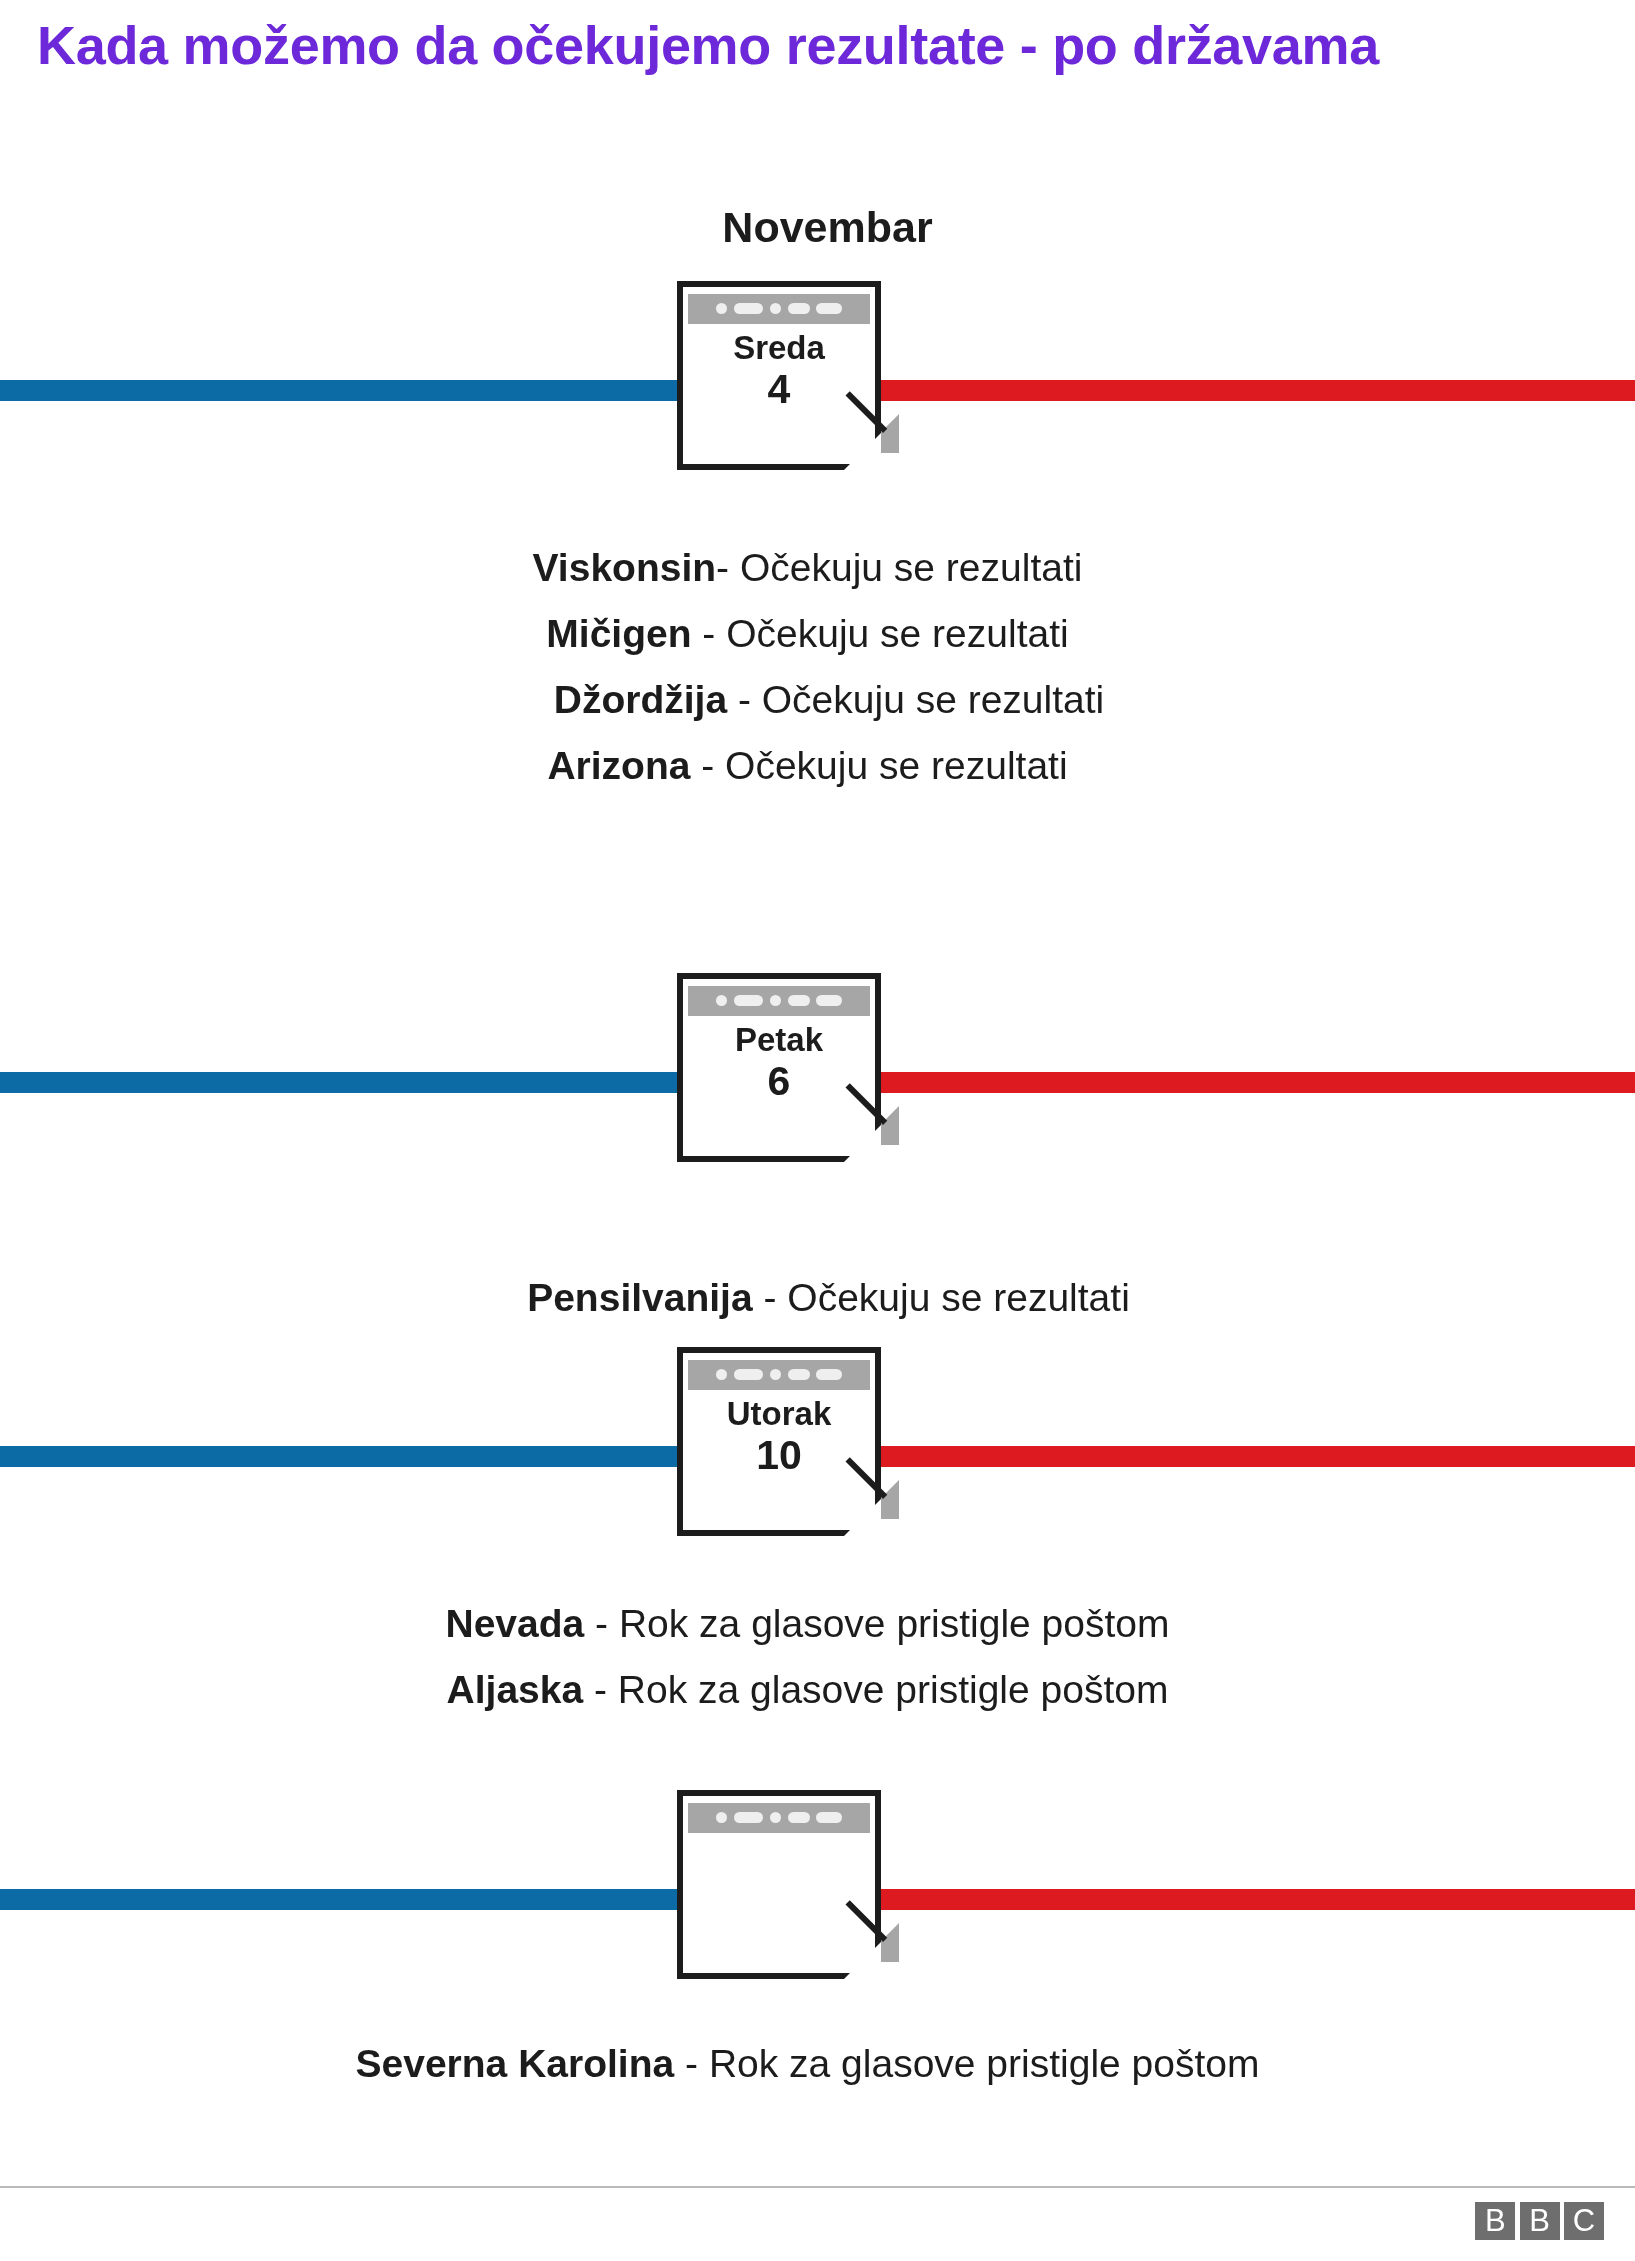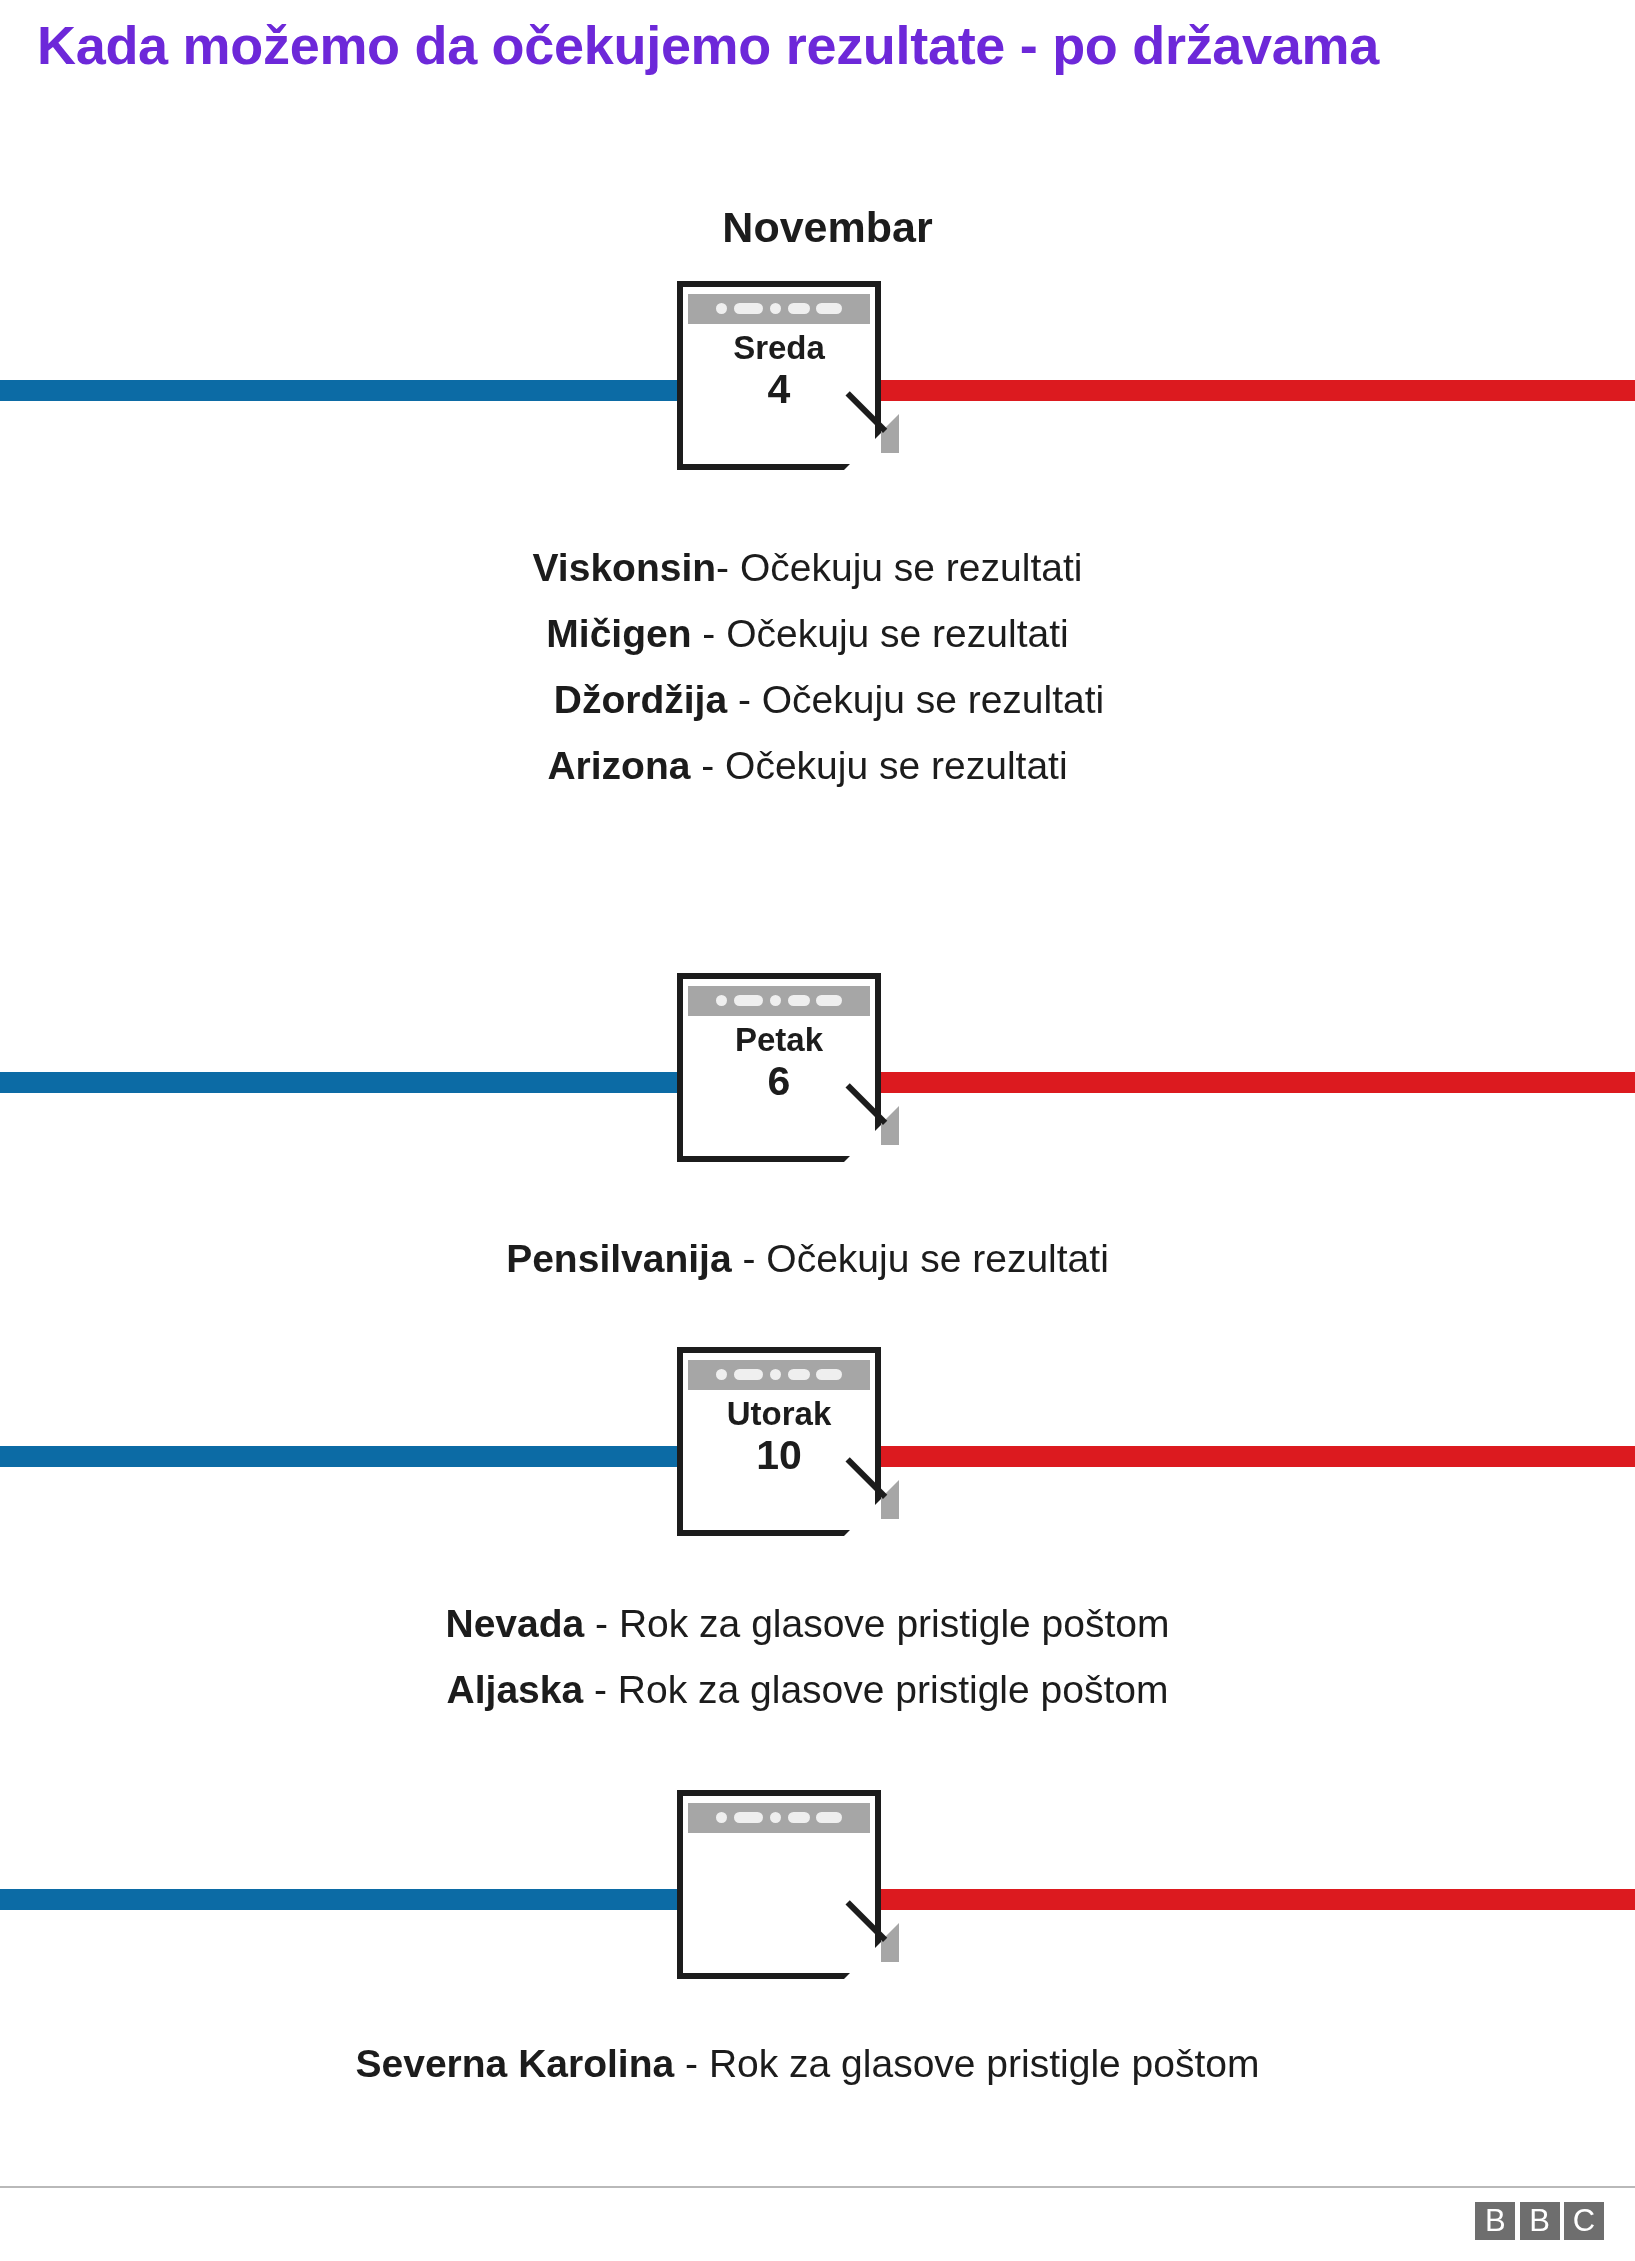--- a/index.html
+++ b/index.html
@@ -257,21 +257,21 @@
         <i class="d3"></i>
         <i class="d4"></i>
         <i class="d5"></i>
     </div>
     <div class="cal-body">
       <div class="cal-day">Petak</div>
       <div class="cal-date">6</div>
     </div>
   </div>
 </div>
-<div class="entries" style="top:1239px;">
+<div class="entries" style="top:1278px;padding-left:21px;">
   <div class="entry">
     <span class="state">Pensilvanija</span> <span class="dash">-</span> <span class="desc">Očekuju se rezultati</span>
   </div>
 </div>
 
 <div class="timeline-row" style="top:1347px;text-decoration:underline;">
   <div class="rule rule-blue"></div>
   <div class="rule rule-red"></div>
   <div class="cal-fold-shadow"></div>
   <div class="cal-card">

